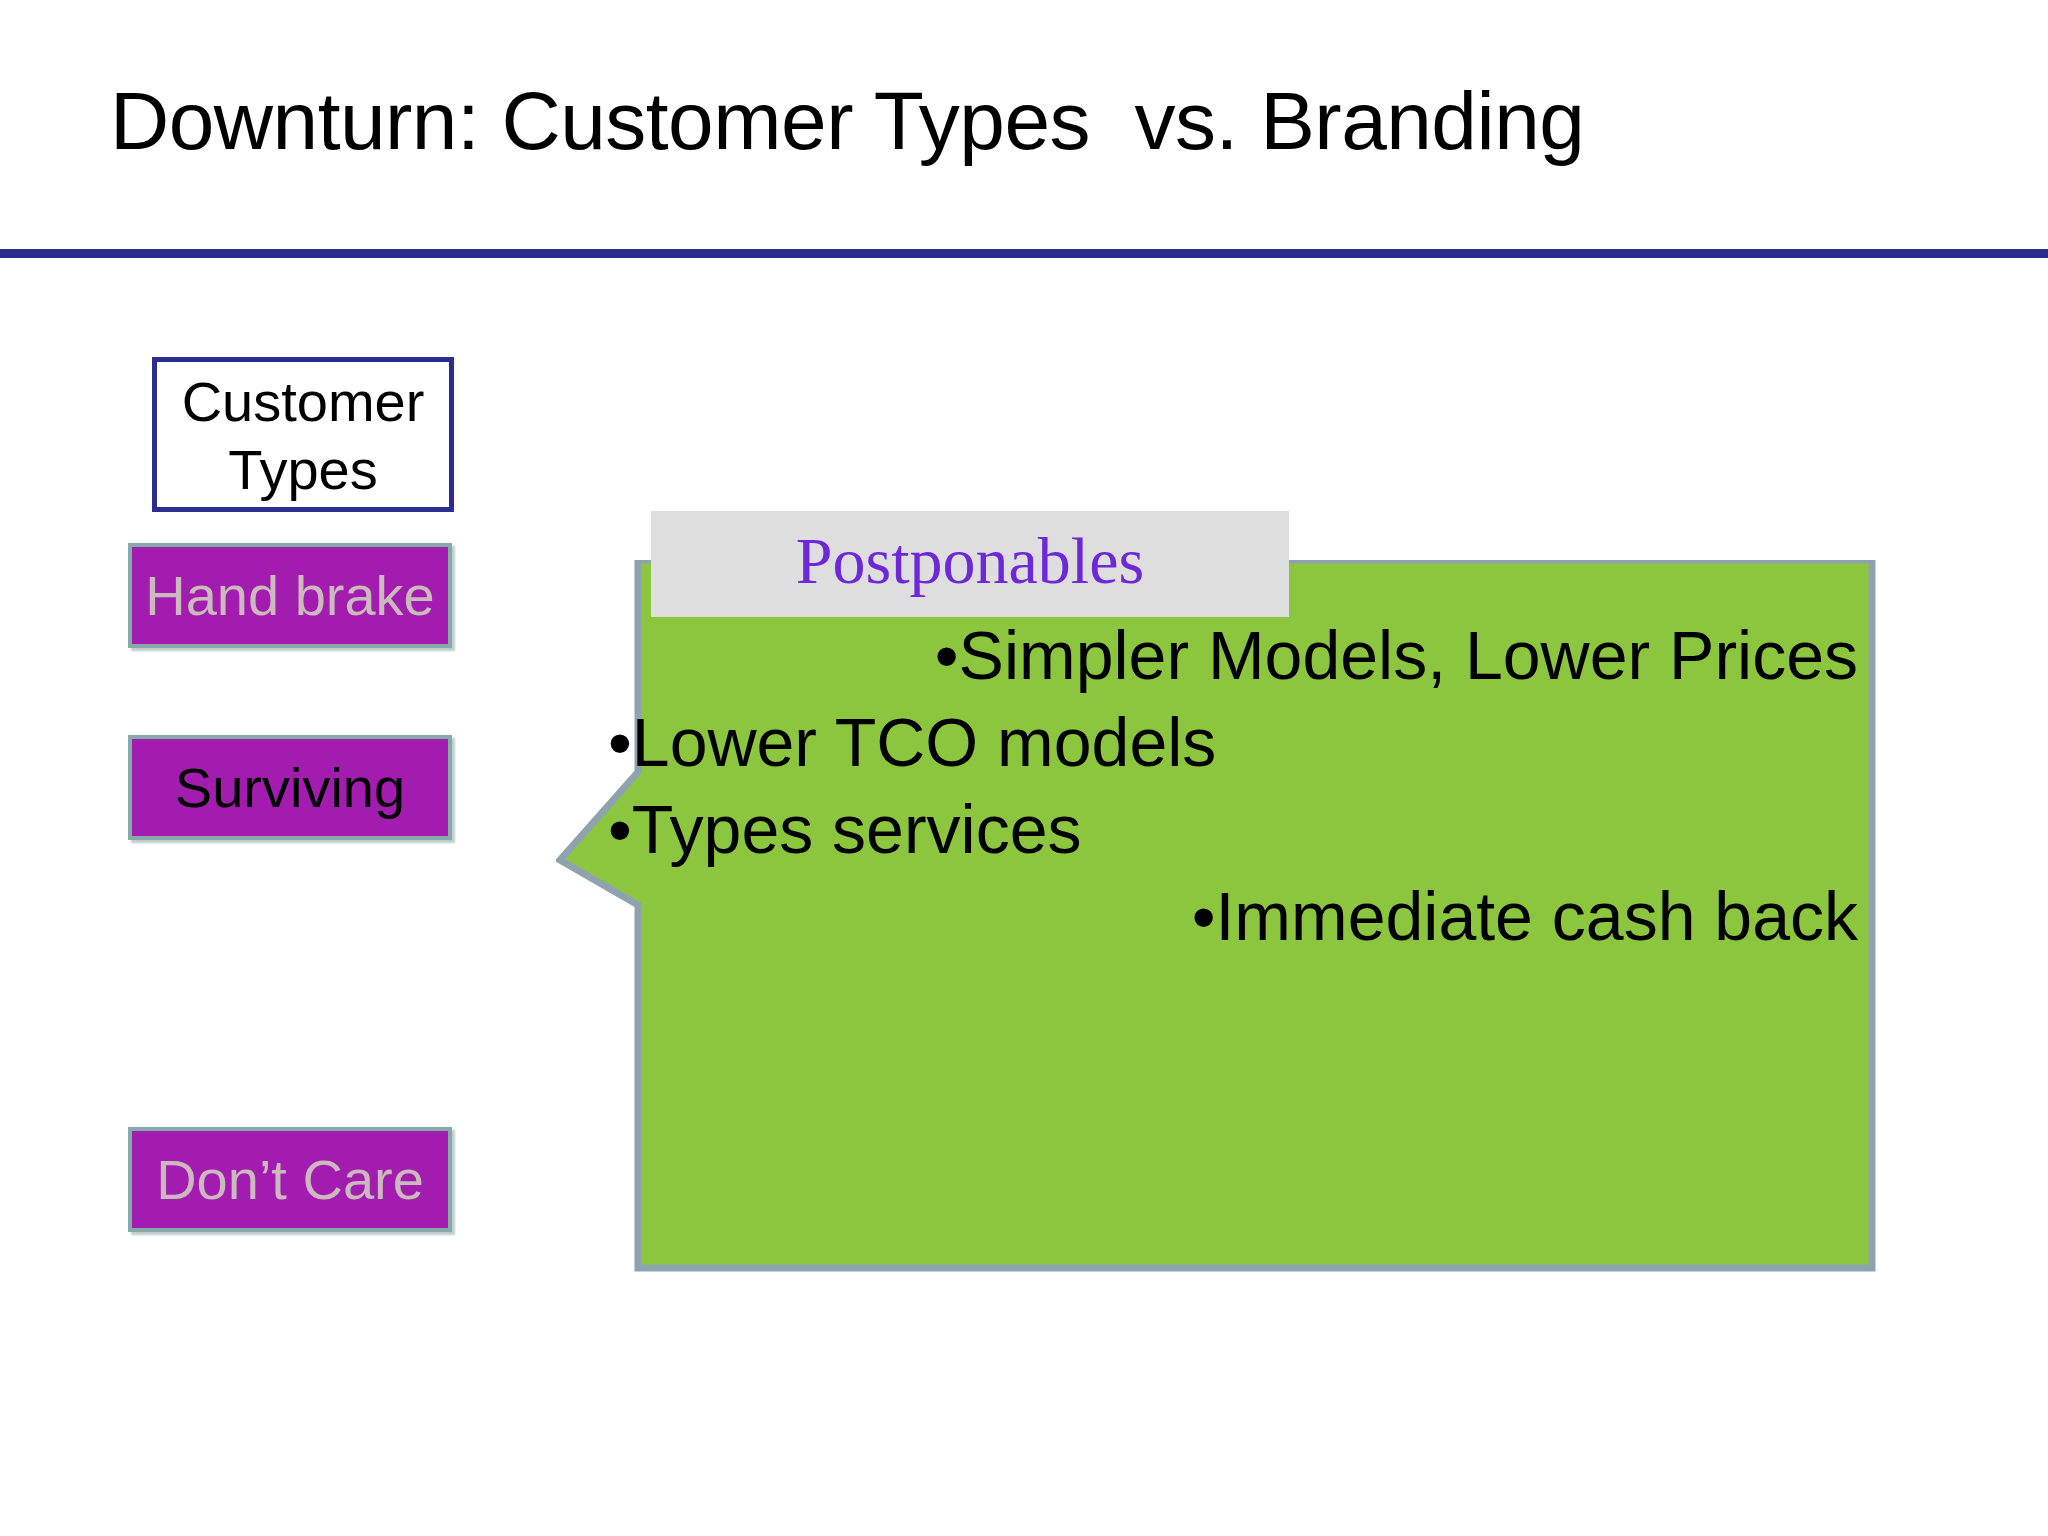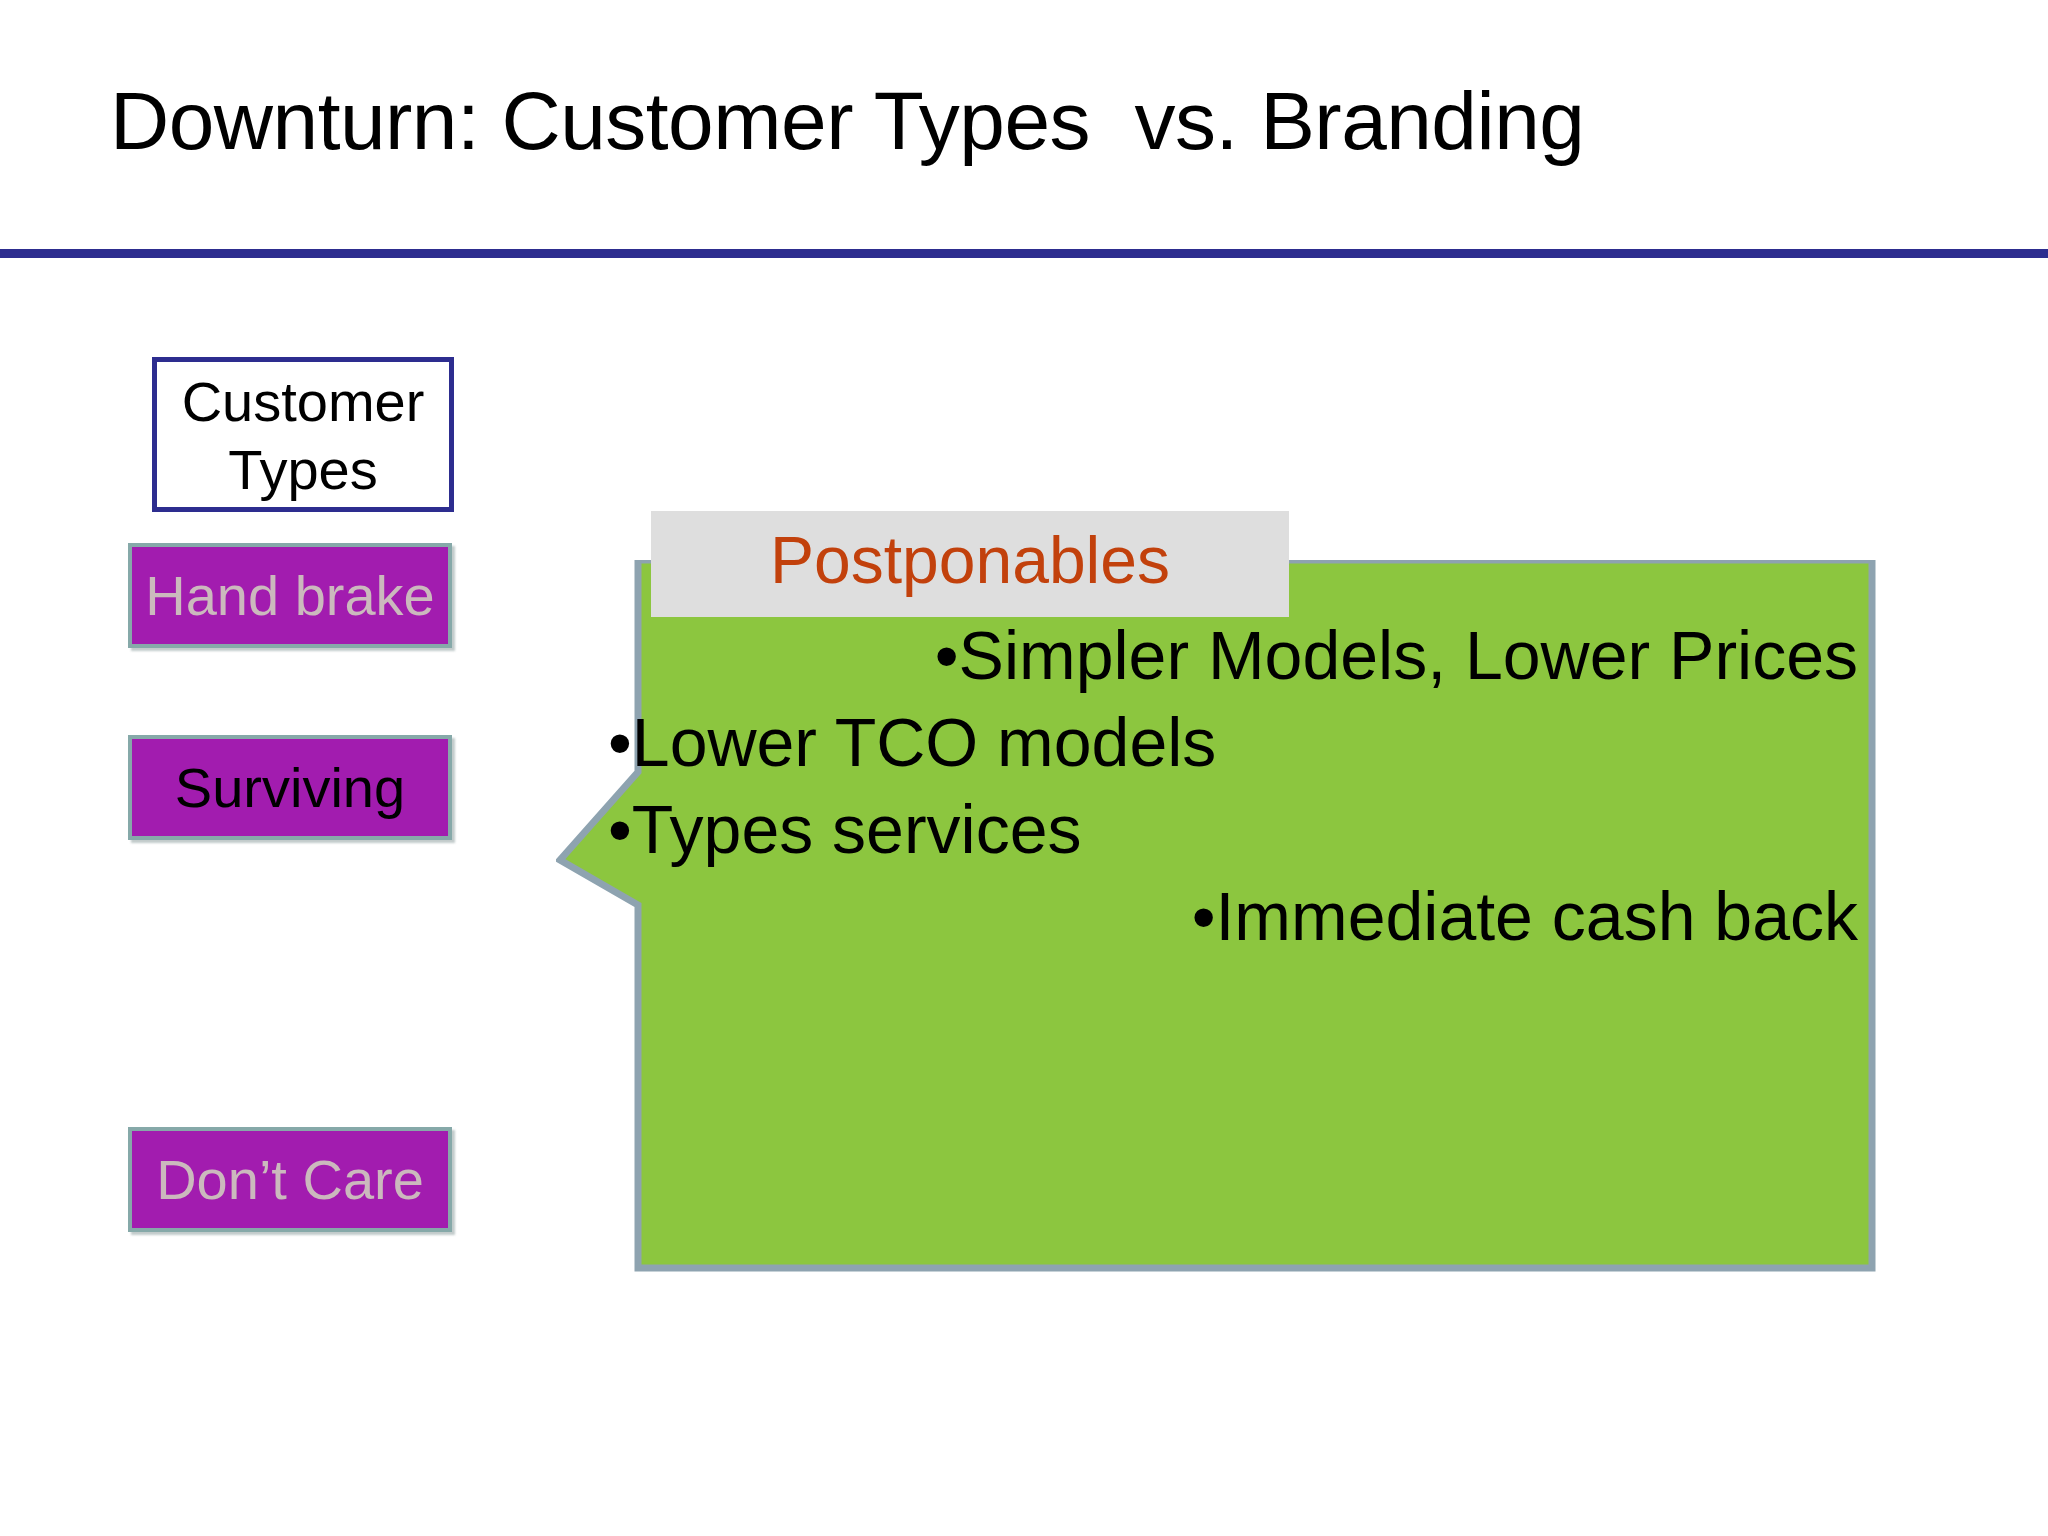--- a/index.html
+++ b/index.html
@@ -137,22 +137,23 @@
     background: #dedede;
   }
   #postponables-label {
     position: absolute;
     left: 651px;
     top: 521px;
     width: 638px;
     text-align: center;
     font-size: 66px;
     line-height: 1.2;
-    color: #c2410c;
+    color: #6d28d9;
     white-space: nowrap;
+    font-family: Liberation Serif, serif;
   }
 
   
   #page-number {
     position: absolute;
     left: 1880px;
     top: 1424px;
     font-size: 40px;
     color: #000000;
     margin-left: 28px;

